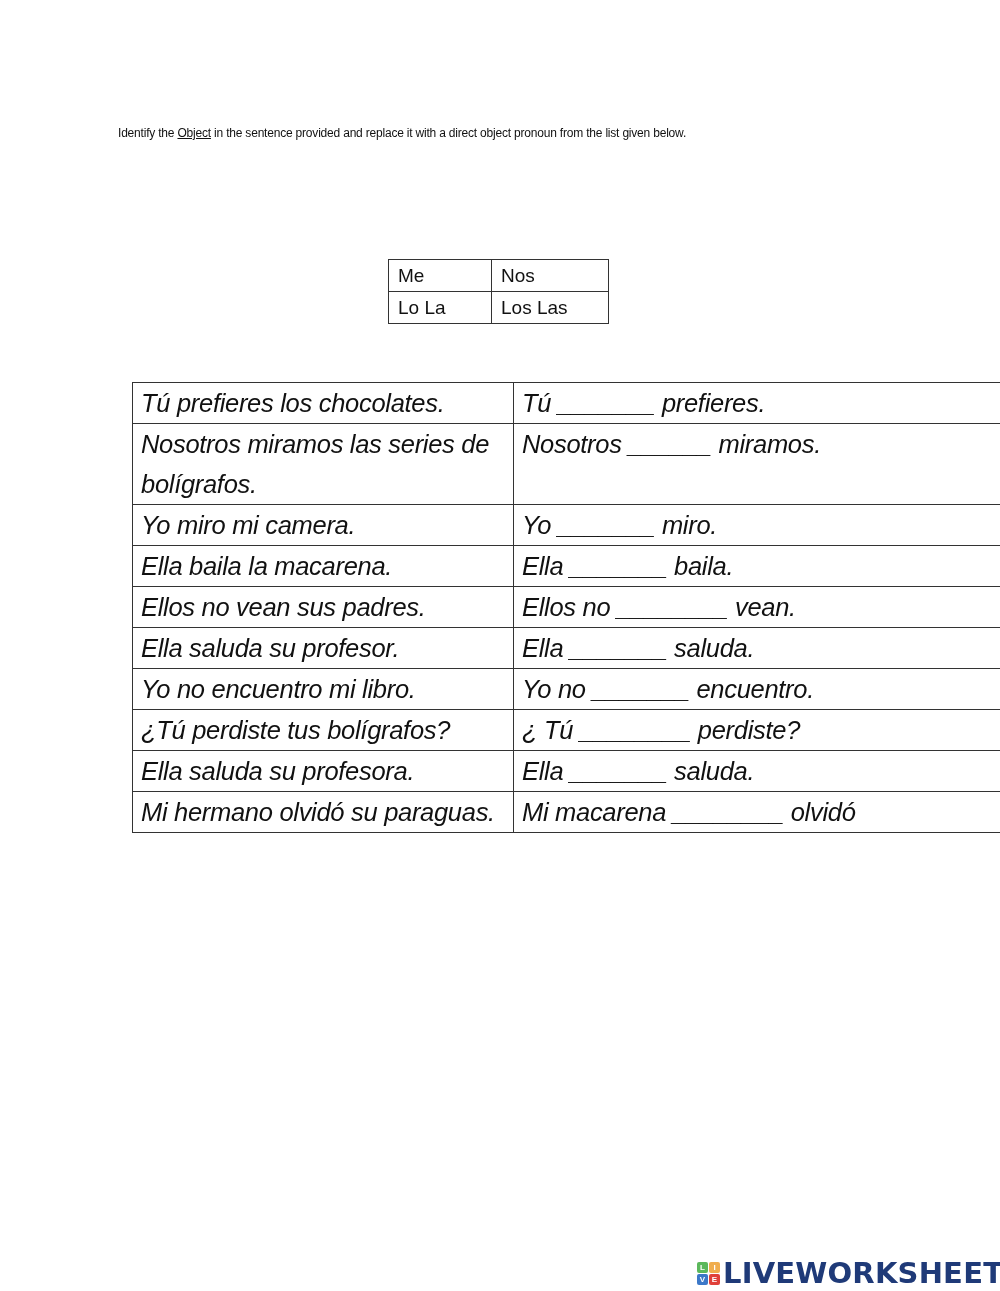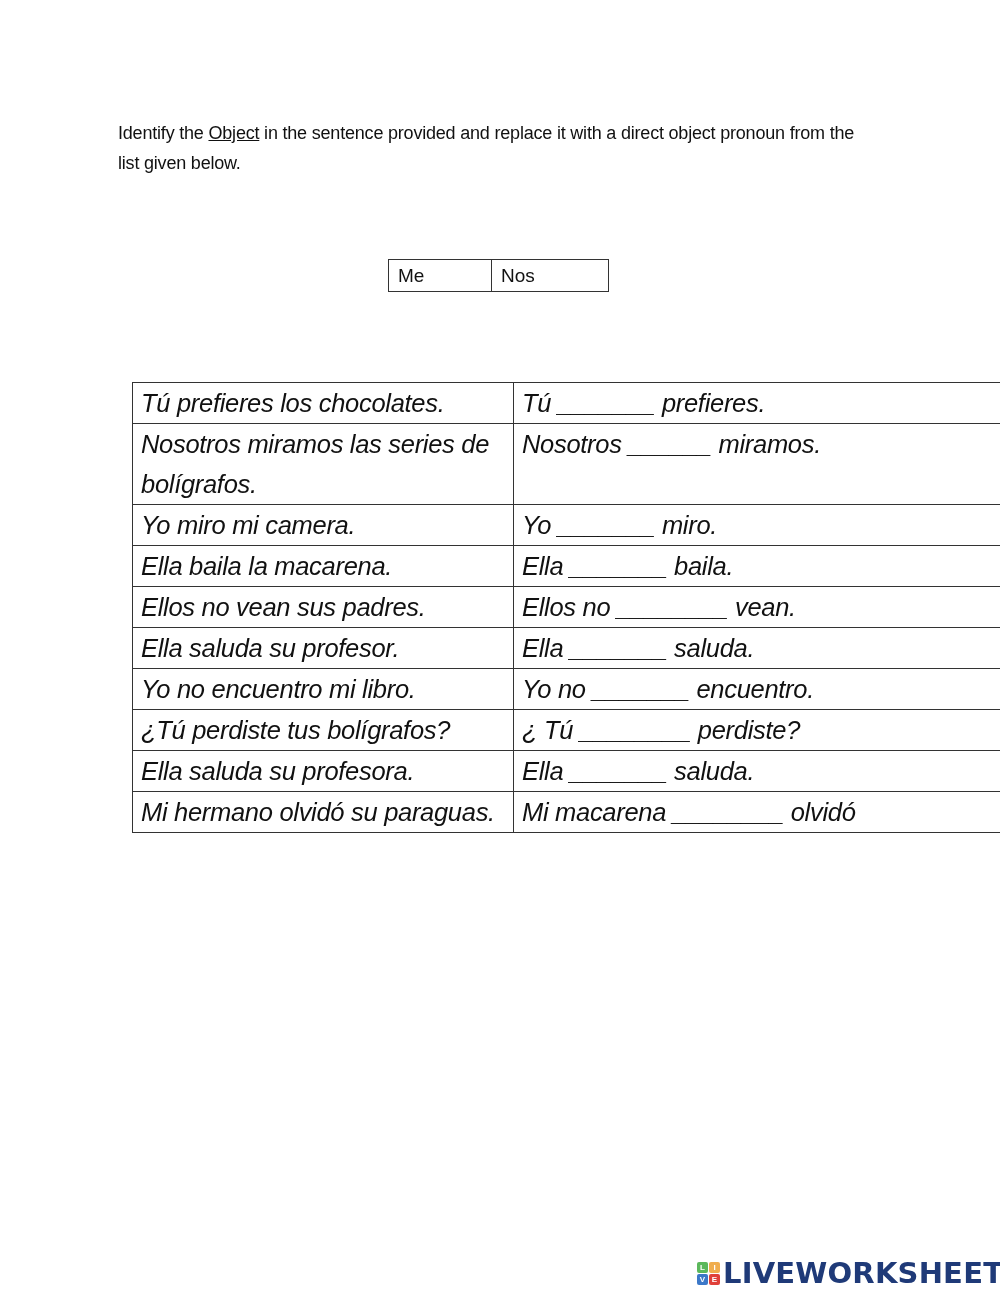--- a/index.html
+++ b/index.html
@@ -1,19 +1,19 @@
 <!DOCTYPE html>
 <html><head>
   <meta charset="utf-8">
   <style>
     html, body { margin: 0; padding: 0; background: #ffffff; }
     body { width: 1000px; height: 1291px; position: relative; overflow: hidden;
            font-family: "Liberation Sans", "DejaVu Sans", sans-serif; color: #111; }
     .instructions { position: absolute; left: 118px; top: 118px; width: 760px;
-                    font-size: 18px; line-height: 30px; letter-spacing: -0.2px; }
+                    font-size: 12px; line-height: 30px; letter-spacing: -0.2px; }
     .instructions u { text-decoration: underline; }
     table { border-collapse: collapse; }
     .pron-table { position: absolute; left: 388px; top: 259px; width: 221px; }
     .pron-table td { border: 1px solid #333; font-size: 19px; height: 31px; padding: 0 9px;
                      line-height: 31px; box-sizing: border-box; margin-top: 40px; }
     .pron-table td:first-child { width: 103px; }
     .ex-table { position: absolute; left: 132px; top: 382px; width: 897px; font-style: italic; }
     .ex-table td { border: 1px solid #333; font-size: 25.5px; line-height: 40px;
                    padding: 0 8px; vertical-align: top; letter-spacing: -0.3px; }
     .ex-table td.c1 { width: 364px; }
@@ -29,20 +29,24 @@
 
 <div class="instructions">
   <span>Identify the </span><u>Object</u><span> in the sentence provided and replace it with a direct object pronoun from the list given below.</span>
 </div>
 
 <table class="pron-table">
   <tbody>
       <tr>
     <td>Me</td>
     <td>Nos</td>
+  </tr>
+  <tr>
+    <td>Lo La</td>
+    <td>Los Las</td>
   </tr>
 </tbody>
   </table>
 
 <table class="ex-table">
   <tbody>
       <tr>
         <td class="c1">Tú prefieres los chocolates.</td>
         <td>Tú _______ prefieres.</td>
       </tr>

